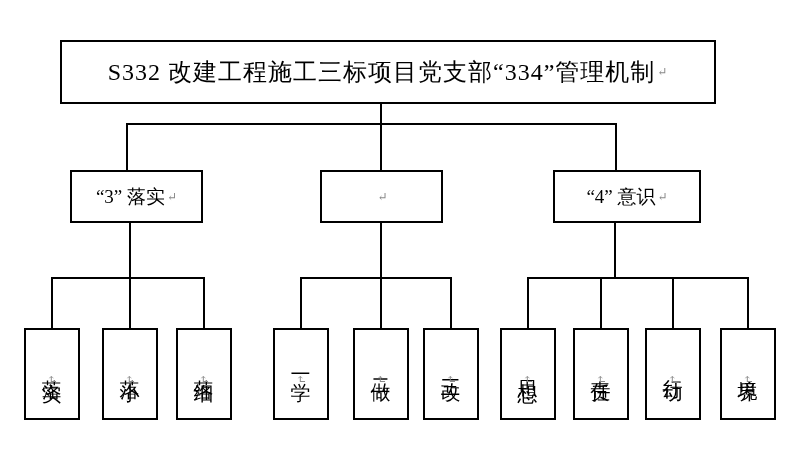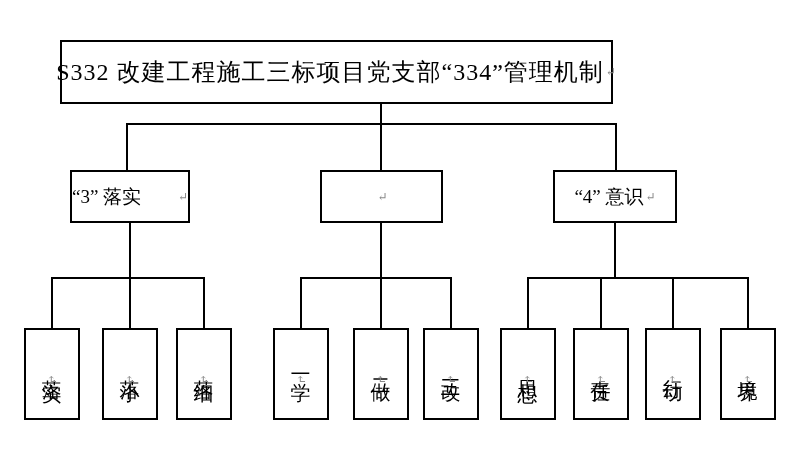--- a/index.html
+++ b/index.html
@@ -16,33 +16,33 @@
     position: absolute;
     box-sizing: border-box;
     background: #ffffff;
     border: 2px solid #000000;
     display: flex;
     align-items: center;
     justify-content: center;
     text-align: center;
   }
   .title-box {
-    left: 60px; top: 40px; width: 553px; height: 64px;
+    left: 60px; top: 40px; width: 656px; height: 64px;
     font-size: 24px;
     letter-spacing: 1px;
     white-space: nowrap;
   }
   .group-box {
     top: 170px; height: 53px;
     font-size: 19px;
     white-space: nowrap;
   }
-  .group-box.g1 { left: 70px;  width: 120px; justify-content: space-between; }
+  .group-box.g1 { left: 70px;  width: 133px; }
   .group-box.g2 { left: 320px; width: 123px; }
-  .group-box.g3 { left: 553px; width: 124px; }
+  .group-box.g3 { left: 553px; width: 148px; }
   .child-box {
     top: 328px; width: 56px; height: 92px;
     flex-direction: column;
     justify-content: center;
   }
   .vtext {
     writing-mode: vertical-rl;
     text-orientation: upright;
     font-size: 20px;
     line-height: 1.1;

